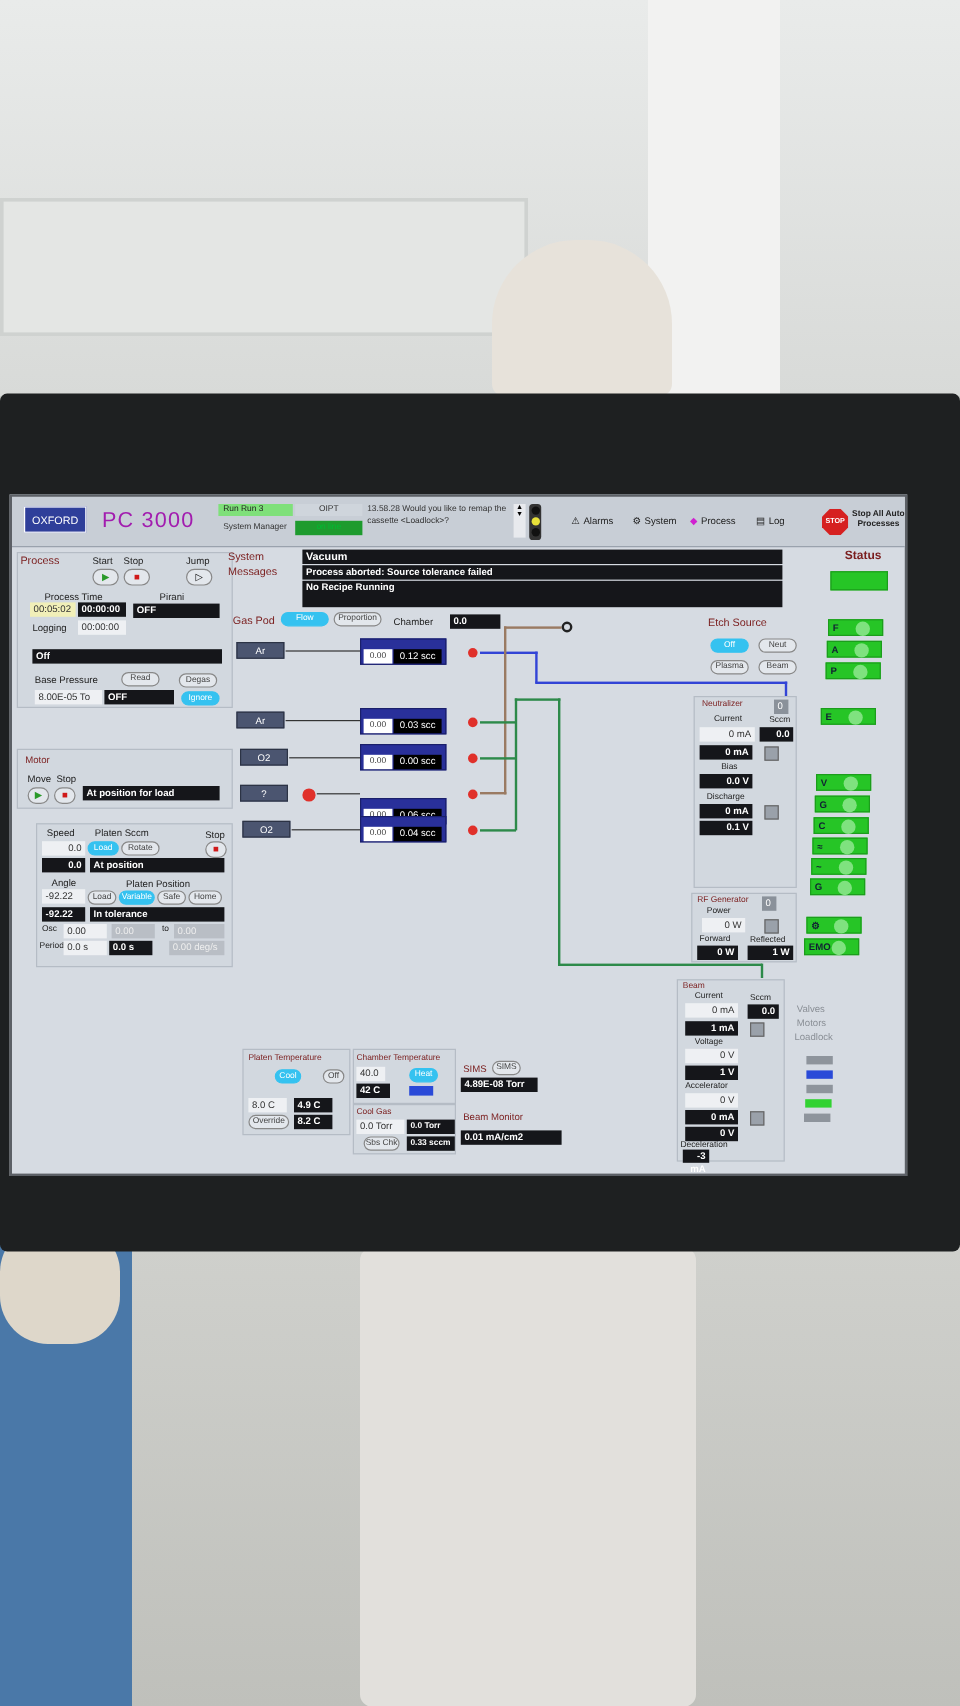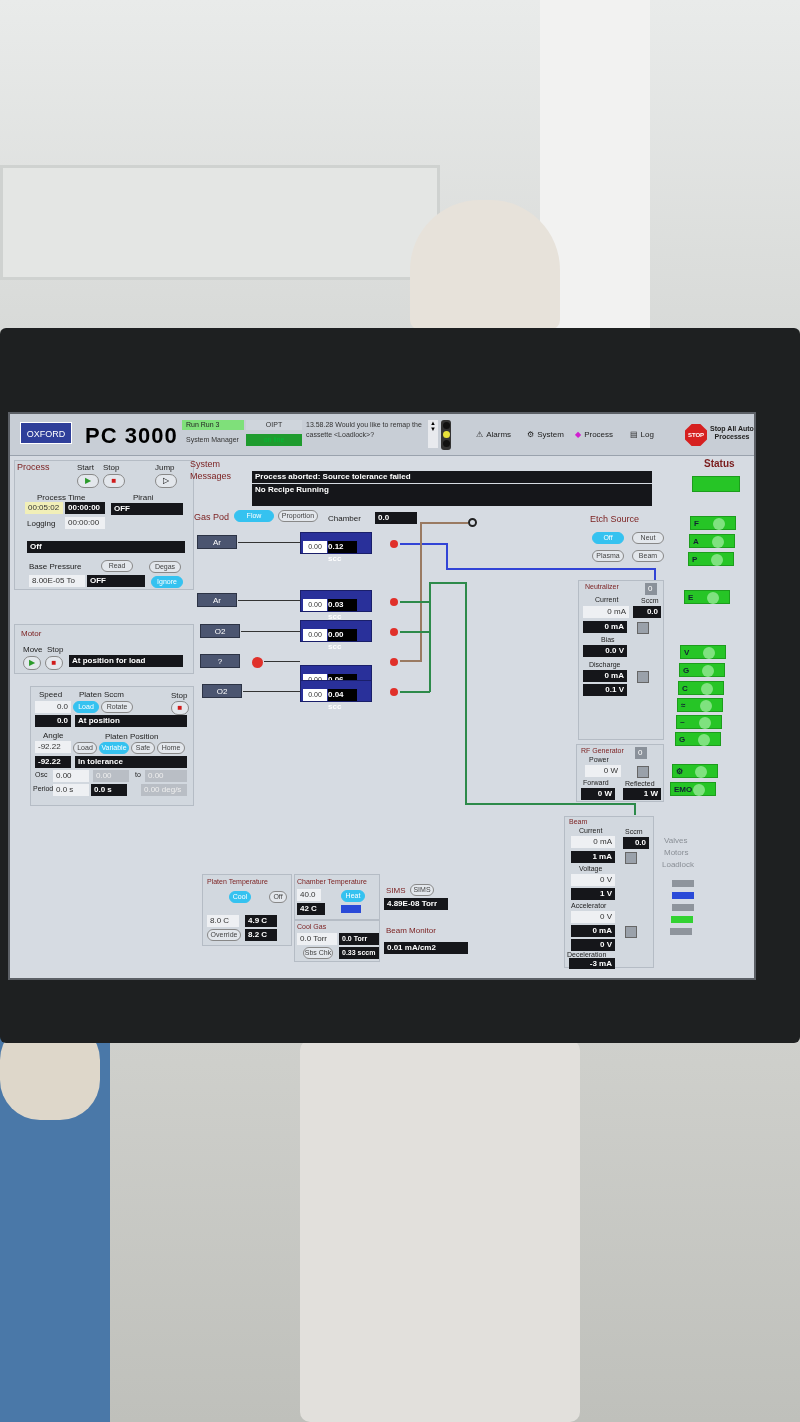--- a/index.html
+++ b/index.html
@@ -9,21 +9,21 @@
 .person-hood{position:absolute;left:410px;top:200px;width:150px;height:130px;border-radius:70px 70px 10px 10px;background:#e7e2da}
 .room-dark{position:absolute;left:540px;top:0;width:110px;height:330px;background:#f2f2f1}
 .floor{position:absolute;left:0;top:1040px;width:800px;height:382px;background:linear-gradient(#cfd0cc,#bfc0bb)}
 .legs{position:absolute;left:300px;top:1040px;width:280px;height:382px;background:#e2e0dc;border-radius:10px}
 .bluecoat{position:absolute;left:0;top:1020px;width:110px;height:402px;background:#4a78a8}
 .glove{position:absolute;left:0;top:1020px;width:100px;height:100px;background:#ded7ca;border-radius:40px}
 .bezel{position:absolute;left:0;top:328px;width:800px;height:715px;background:#1e2021;border-radius:6px}
 .screen{position:absolute;left:8px;top:412px;width:748px;height:568px;background:#d6dbe2;overflow:hidden;border:2px solid #5c6066}
 .topbar{position:absolute;left:0;top:0;width:748px;height:42px;background:#c8ced6;border-bottom:1px solid #9aa2ad}
 .logo{position:absolute;left:10px;top:8px;width:52px;height:22px;background:#2f3f9a;color:#fff;font-size:9px;text-align:center;line-height:22px;border:1px solid #fff}
-.app-title{position:absolute;left:75px;top:9px;font-size:22px;font-weight:bold;color:#000000;letter-spacing:1px}
+.app-title{position:absolute;left:75px;top:9px;font-size:18px;font-weight:normal;color:#a21caf;letter-spacing:1px}
 .runbox{position:absolute;left:172px;top:6px;width:62px;height:10px;background:#7fe07a;font-size:7px;color:#222;padding-left:4px;line-height:10px}
 .sysmgr{position:absolute;left:172px;top:20px;width:62px;height:12px;font-size:7px;color:#333;line-height:12px;padding-left:4px}
 .oipt{position:absolute;left:236px;top:6px;width:56px;height:10px;background:#cfd5dc;font-size:7px;text-align:center;line-height:10px;color:#333}
 .online{position:absolute;left:236px;top:20px;width:56px;height:12px;background:#1e9b2e;font-size:7px;text-align:center;line-height:12px;color:#0b3}
 .msgbox{position:absolute;left:294px;top:4px;width:124px;height:30px;font-size:7px;color:#333;line-height:10px;padding:2px}
 .scroller{position:absolute;left:418px;top:6px;width:10px;height:28px;background:#e8eaee;font-size:6px;text-align:center}
 .traffic{position:absolute;left:431px;top:6px;width:10px;height:30px;background:#333;border-radius:3px}
 .traffic span{display:block;width:7px;height:7px;border-radius:50%;margin:2px auto 0;background:#111}
 .traffic span.y{background:#e8e13a}
 .navitem{position:absolute;top:16px;font-size:8px;color:#222;display:flex;align-items:center;gap:3px}
@@ -35,21 +35,21 @@
 .dark{position:absolute;background:#15161a;color:#fff;font-size:8px;font-weight:bold;padding-left:3px;line-height:12px;height:12px}
 .light{position:absolute;background:#eef0f3;color:#333;font-size:8px;padding-left:3px;line-height:12px;height:12px}
 .pill{position:absolute;border:1px solid #888;border-radius:8px;font-size:7px;color:#444;text-align:center;line-height:10px;height:12px;background:#e3e7ec}
 .pill.on{background:#35c2f0;color:#fff;border-color:#35c2f0}
 .btn-round{position:absolute;width:22px;height:14px;border:1px solid #888;border-radius:8px;background:#e3e7ec;font-size:8px;text-align:center;line-height:12px}
 .green-play{color:#2a9a2a}
 .red-sq{color:#d01a1a}
 .gasbtn{position:absolute;width:40px;height:14px;background:#4b5570;color:#fff;font-size:8px;text-align:center;line-height:14px;border:1px solid #2c3345}
 .mfc{position:absolute;width:72px;height:22px;background:#29309a;border:1px solid #1a1f6a}
 .mfc .set{position:absolute;left:2px;top:8px;width:24px;height:12px;background:#fff;color:#333;font-size:7px;line-height:12px;text-align:center}
-.mfc .act{position:absolute;left:27px;top:8px;width:29px;height:12px;background:#000;color:#fff;font-size:8px;font-weight:bold;line-height:12px;}
+.mfc .act{position:absolute;left:27px;top:8px;width:40px;height:12px;background:#000;color:#fff;font-size:8px;font-weight:normal;line-height:12px;text-align:center}
 .valve{position:absolute;width:8px;height:8px;border-radius:50%;background:#e0302a}
 .line{position:absolute}
 .status-led{position:absolute;width:46px;height:14px;background:#26c526;border:1px solid #1c9d1c;font-size:8px;color:#123;padding-left:3px;line-height:14px;font-weight:bold}
 .status-led::after{content:"";position:absolute;right:10px;top:1px;width:12px;height:12px;border-radius:50%;background:#7fe27f}
 .mini{position:absolute;width:12px;height:12px;background:#9aa1aa;border:1px solid #666}
 </style>
 </head>
 <body>
 
 <div class="room-top"></div>
@@ -156,20 +156,21 @@
     <div class="lbl" style="left:104px;top:84px;font-size:7px">to</div>
     <div class="light" style="left:114px;top:83px;width:42px;background:#b9bec5;color:#eee">0.00</div>
     <div class="lbl" style="left:2px;top:98px;font-size:7px">Period</div>
     <div class="light" style="left:22px;top:97px;width:36px">0.0 s</div>
     <div class="dark" style="left:60px;top:97px;width:36px">0.0 s</div>
     <div class="light" style="left:110px;top:97px;width:46px;background:#b9bec5;color:#eee">0.00 deg/s</div>
   </div>
 
 
   <div class="lbl red" style="left:180px;top:44px;font-size:9px;line-height:12px;width:50px">System Messages</div>
+  <div class="dark" style="left:242px;top:44px;width:400px;font-size:9px">Vacuum</div>
   <div class="dark" style="left:242px;top:57px;width:400px">Process aborted: Source tolerance failed</div>
   <div class="dark" style="left:242px;top:70px;width:400px;height:22px">No Recipe Running</div>
 
   <div class="lbl red" style="left:184px;top:98px;font-size:9px">Gas Pod</div>
   <div class="pill on" style="left:224px;top:96px;width:40px">Flow</div>
   <div class="pill" style="left:268px;top:96px;width:40px">Proportion</div>
   <div class="lbl" style="left:318px;top:100px">Chamber</div>
   <div class="dark" style="left:365px;top:98px;width:42px">0.0</div>
 
   <div class="gasbtn" style="left:187px;top:121px">Ar</div>
@@ -275,21 +276,21 @@
     <div class="mini" style="left:60px;top:35px"></div>
     <div class="lbl" style="left:14px;top:48px;font-size:7px">Voltage</div>
     <div class="light" style="left:6px;top:57px;width:44px;text-align:right;padding-right:3px">0 V</div>
     <div class="dark" style="left:6px;top:71px;width:44px;text-align:right;padding-right:3px">1 V</div>
     <div class="lbl" style="left:6px;top:85px;font-size:7px">Accelerator</div>
     <div class="light" style="left:6px;top:94px;width:44px;text-align:right;padding-right:3px">0 V</div>
     <div class="dark" style="left:6px;top:108px;width:44px;text-align:right;padding-right:3px">0 mA</div>
     <div class="mini" style="left:60px;top:109px"></div>
     <div class="dark" style="left:6px;top:122px;width:44px;text-align:right;padding-right:3px">0 V</div>
     <div class="lbl" style="left:2px;top:134px;font-size:7px">Deceleration</div>
-    <div class="dark" style="left:4px;top:141px;width:46px;text-align:right;padding-right:3px;height:11px;line-height:11px">-3 mA</div>
+    <div class="dark" style="left:4px;top:141px;width:22px;text-align:right;padding-right:3px;height:11px;line-height:11px">-3 mA</div>
   </div>
 
   <div class="panel" style="left:192px;top:460px;width:90px;height:72px">
     <div class="lbl red" style="left:4px;top:3px;font-size:7px">Platen Temperature</div>
     <div class="pill on" style="left:26px;top:16px;width:22px">Cool</div>
     <div class="pill" style="left:66px;top:16px;width:18px">Off</div>
     <div class="light" style="left:4px;top:40px;width:32px">8.0 C</div>
     <div class="dark" style="left:42px;top:40px;width:32px">4.9 C</div>
     <div class="pill" style="left:4px;top:54px;width:34px">Override</div>
     <div class="dark" style="left:42px;top:54px;width:32px">8.2 C</div>

